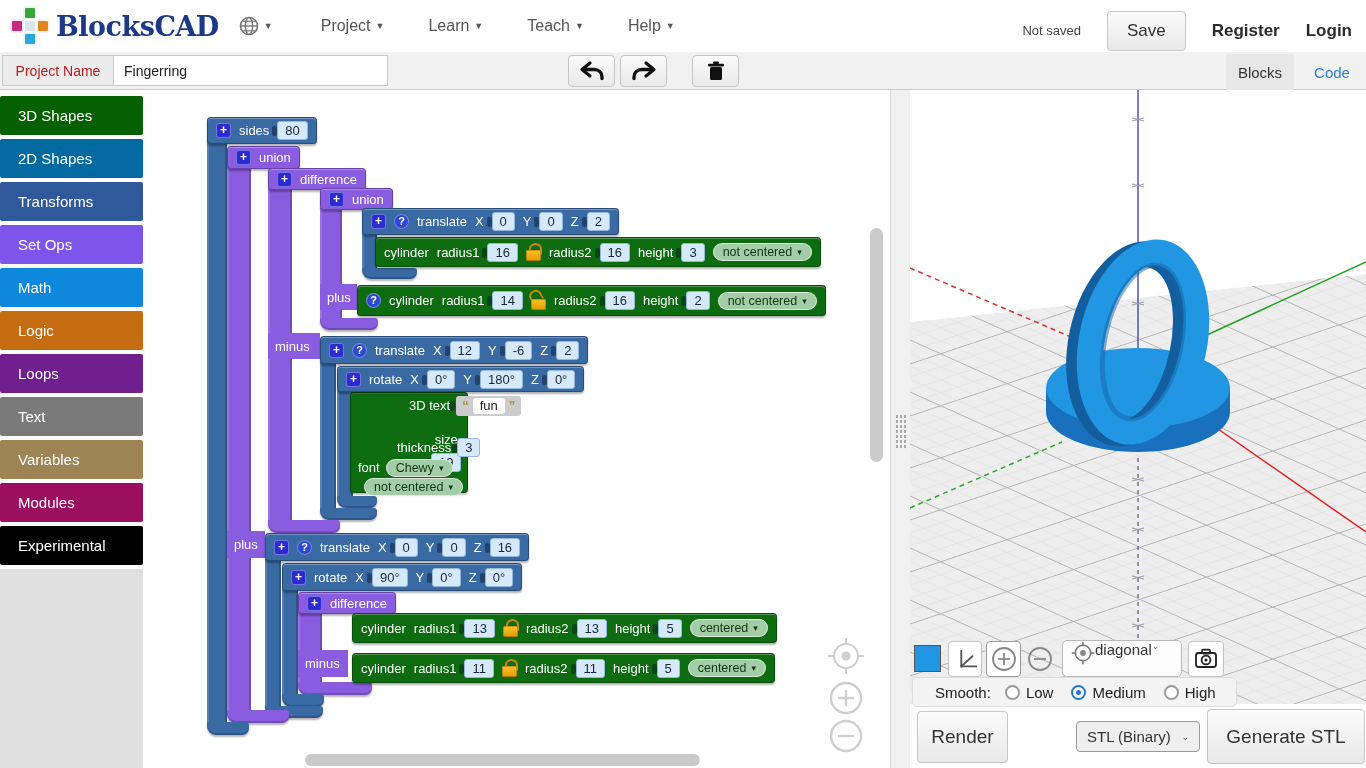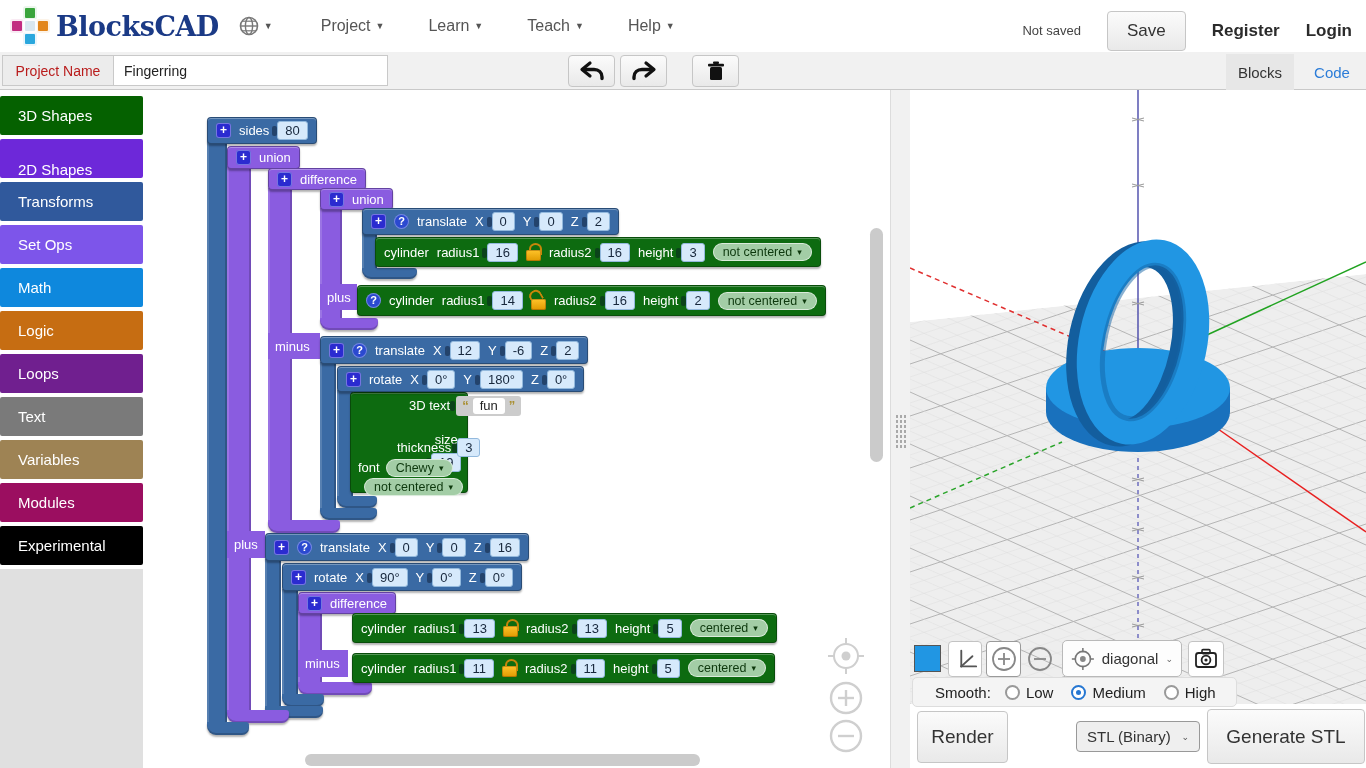--- a/index.html
+++ b/index.html
@@ -98,21 +98,21 @@
   #divider-dots { position:absolute; left:4px; top:324px; width:12px; height:34px;
                   background-image:radial-gradient(#a9a9a9 1px, transparent 1.3px); background-size:4px 5px; }
 
   
   #viewport { position:absolute; left:910px; top:90px; width:456px; height:678px; background:#fff; z-index:20; }
   #vp-white-strip { position:absolute; left:0; top:614px; width:456px; height:64px; background:#fff; }
   .vbtn { position:absolute; background:#fff; border:1px solid #c3c3c3; border-radius:4px;
           display:flex; align-items:center; justify-content:center; cursor:pointer; }
   #color-swatch { position:absolute; left:4px; top:555px; width:27px; height:27px; border:1px solid #555; cursor:pointer; }
   #view-combo { position:absolute; left:152px; top:550px; width:120px; height:37px; background:#fdfdfd;
-                border:1px solid #b9b9b9; border-radius:5px; display:flex; align-items:center; gap:7px;
+                border:1px solid #b9b9b9; border-radius:5px; display:flex; 
                 padding:0 8px; cursor:pointer; }
   #view-combo span.txt { font-size:15px; color:#333; }
   #smooth-bar { position:absolute; left:2px; top:587px; width:325px; height:30px; background:#f4f4f4;
                 border:1px solid #ddd; border-radius:5px; display:flex; align-items:center; gap:14px; padding-left:22px; }
   #smooth-bar .slabel { font-size:15px; color:#222; }
   .sm-opt { display:flex; align-items:center; gap:6px; cursor:pointer; }
   .sm-opt .txt { font-size:15px; color:#222; }
   .vrad { position:relative; width:15px; height:15px; border:2px solid #999; border-radius:50%; background:#fff; }
   .vrad.on { border-color:#2677d2; }
   .vrad.on::after { content:""; position:absolute; inset:3px; background:#2677d2; border-radius:50%; }
@@ -206,21 +206,21 @@
     <div id="code-tab">Code</div>
   </div>
 
   <div id="sidebar">
     <div id="sidebar-items">
 
         <div class="cat" style="background: rgb(5, 97, 0);">
           <span>3D Shapes</span>
         </div>
 
-        <div class="cat" style="background: #6d28d9; align-items: flex-end;">
+        <div class="cat" style="background: #0369a1;">
           <span>2D Shapes</span>
         </div>
 
         <div class="cat" style="background: rgb(48, 89, 156);">
           <span>Transforms</span>
         </div>
 
         <div class="cat" style="background: rgb(125, 85, 234);">
           <span>Set Ops</span>
         </div>

